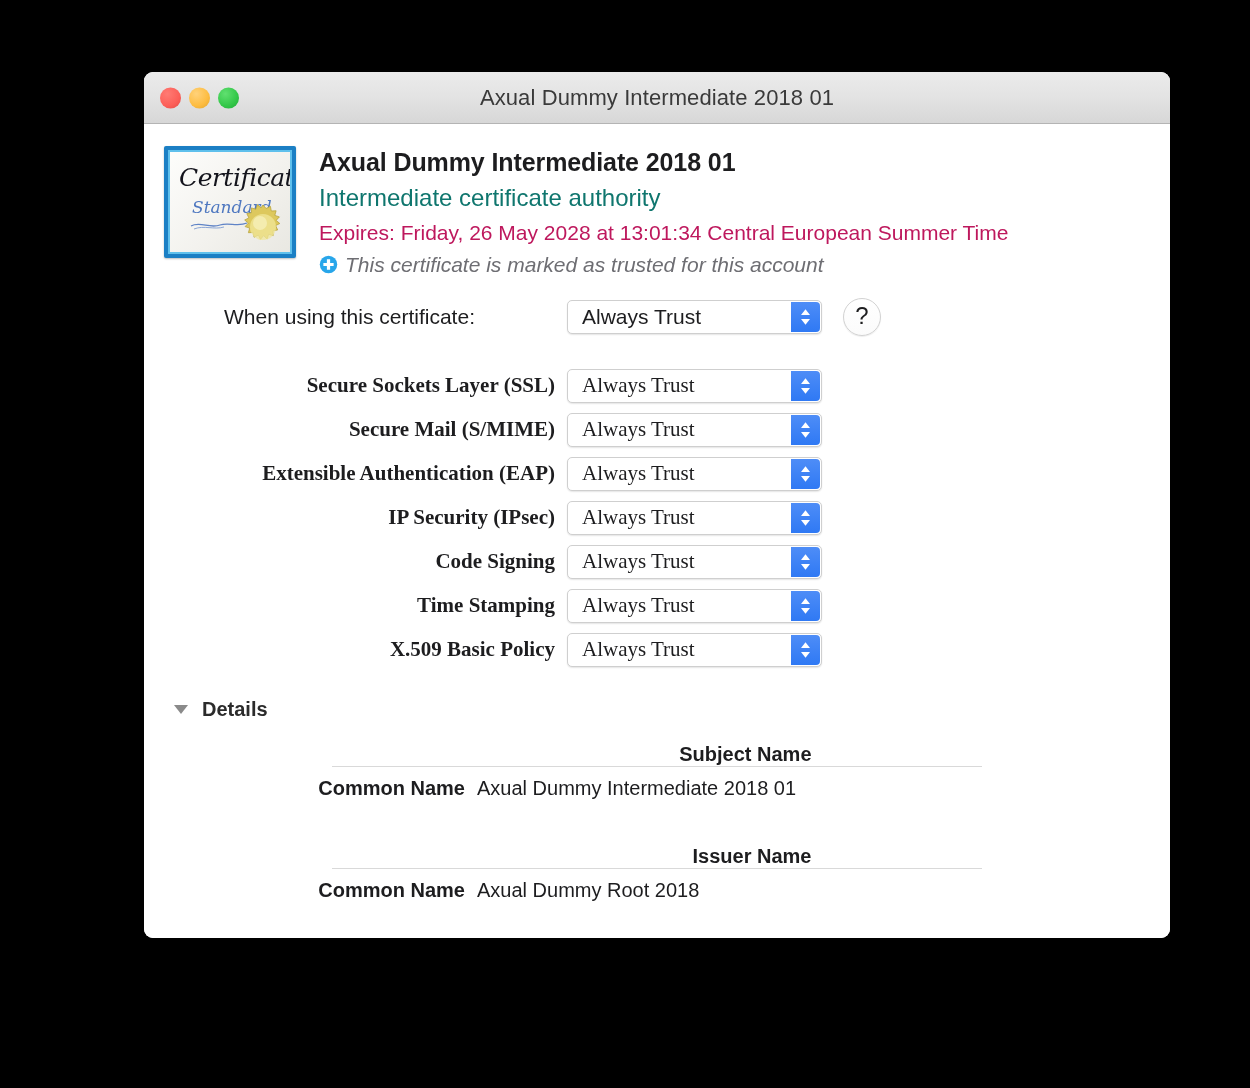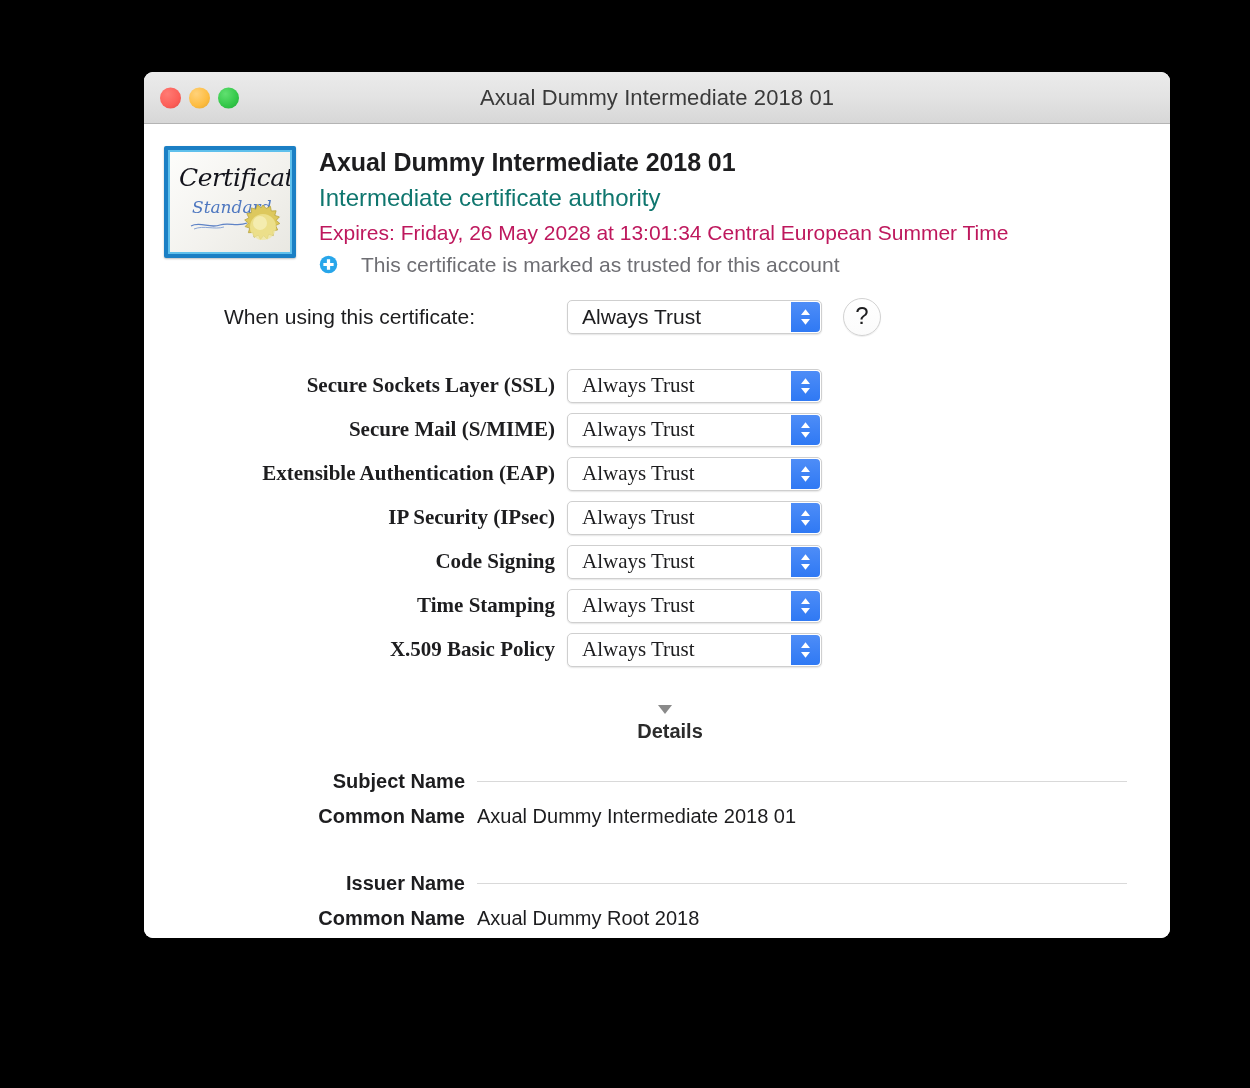--- a/index.html
+++ b/index.html
@@ -158,22 +158,23 @@
   }
   .cert-expiry {
     font-size: 21px;
     color: #be185d;
     line-height: 1.5;
     margin-top: 1px;
   }
   .cert-trust-note {
     display: flex;
     align-items: center;
-    gap: 23px;
+    gap: 7px;
     margin-top: 4px;
+    font-style: italic;
   }
   .trust-badge {
     flex: none;
     width: 19px;
     height: 19px;
   }
   .cert-trust-note .note-text {
     font-size: 21px;
     color: #6e6e73;
   }
@@ -284,39 +285,39 @@
 
   
   .details-block {
     margin-top: 22px;
   }
   .detail-group-head {
     display: flex;
     align-items: center;
     margin-top: 0;
     height: 34px;
+    flex-direction: column;
   }
   .detail-group-head .g-label {
     width: 333px;
     text-align: right;
     font-size: 20px;
     font-weight: bold;
     color: #1d1d1f;
     padding-right: 12px;
     white-space: nowrap;
   }
   .detail-group-head .g-rule {
     flex: none;
     width: 650px;
     height: 1px;
     background: #d9d9d9;
   }
   .detail-row {
     display: flex;
-    align-items: center;
     height: 36px;
   }
   .detail-row .d-label {
     width: 333px;
     text-align: right;
     font-size: 20px;
     font-weight: bold;
     color: #1d1d1f;
     padding-right: 12px;
     white-space: nowrap;
@@ -475,21 +476,21 @@
             <span class="chev-box">
               <svg width="15" height="22" viewBox="0 0 15 22">
                   <path d="M7.5 3.2 L12 9.0 L3 9.0 Z" fill="#ffffff"></path>
                   <path d="M7.5 18.8 L3 13.0 L12 13.0 Z" fill="#ffffff"></path>
                 </svg>
             </span>
           </div>
         </div>
       </div>
 
-      <div class="section-header" style="margin-top:26px;flex-direction:column;">
+      <div class="section-header" style="margin-top:26px;">
         <svg class="disclosure" viewBox="0 0 22 22">
           <path d="M4 7 L18 7 L11 16 Z" fill="#8a8a8a"></path>
         </svg>
         <span class="section-title">Details</span>
       </div>
 
       <div class="details-block">
 
         <div class="detail-group-head">
           <div class="g-label">Subject Name</div>

